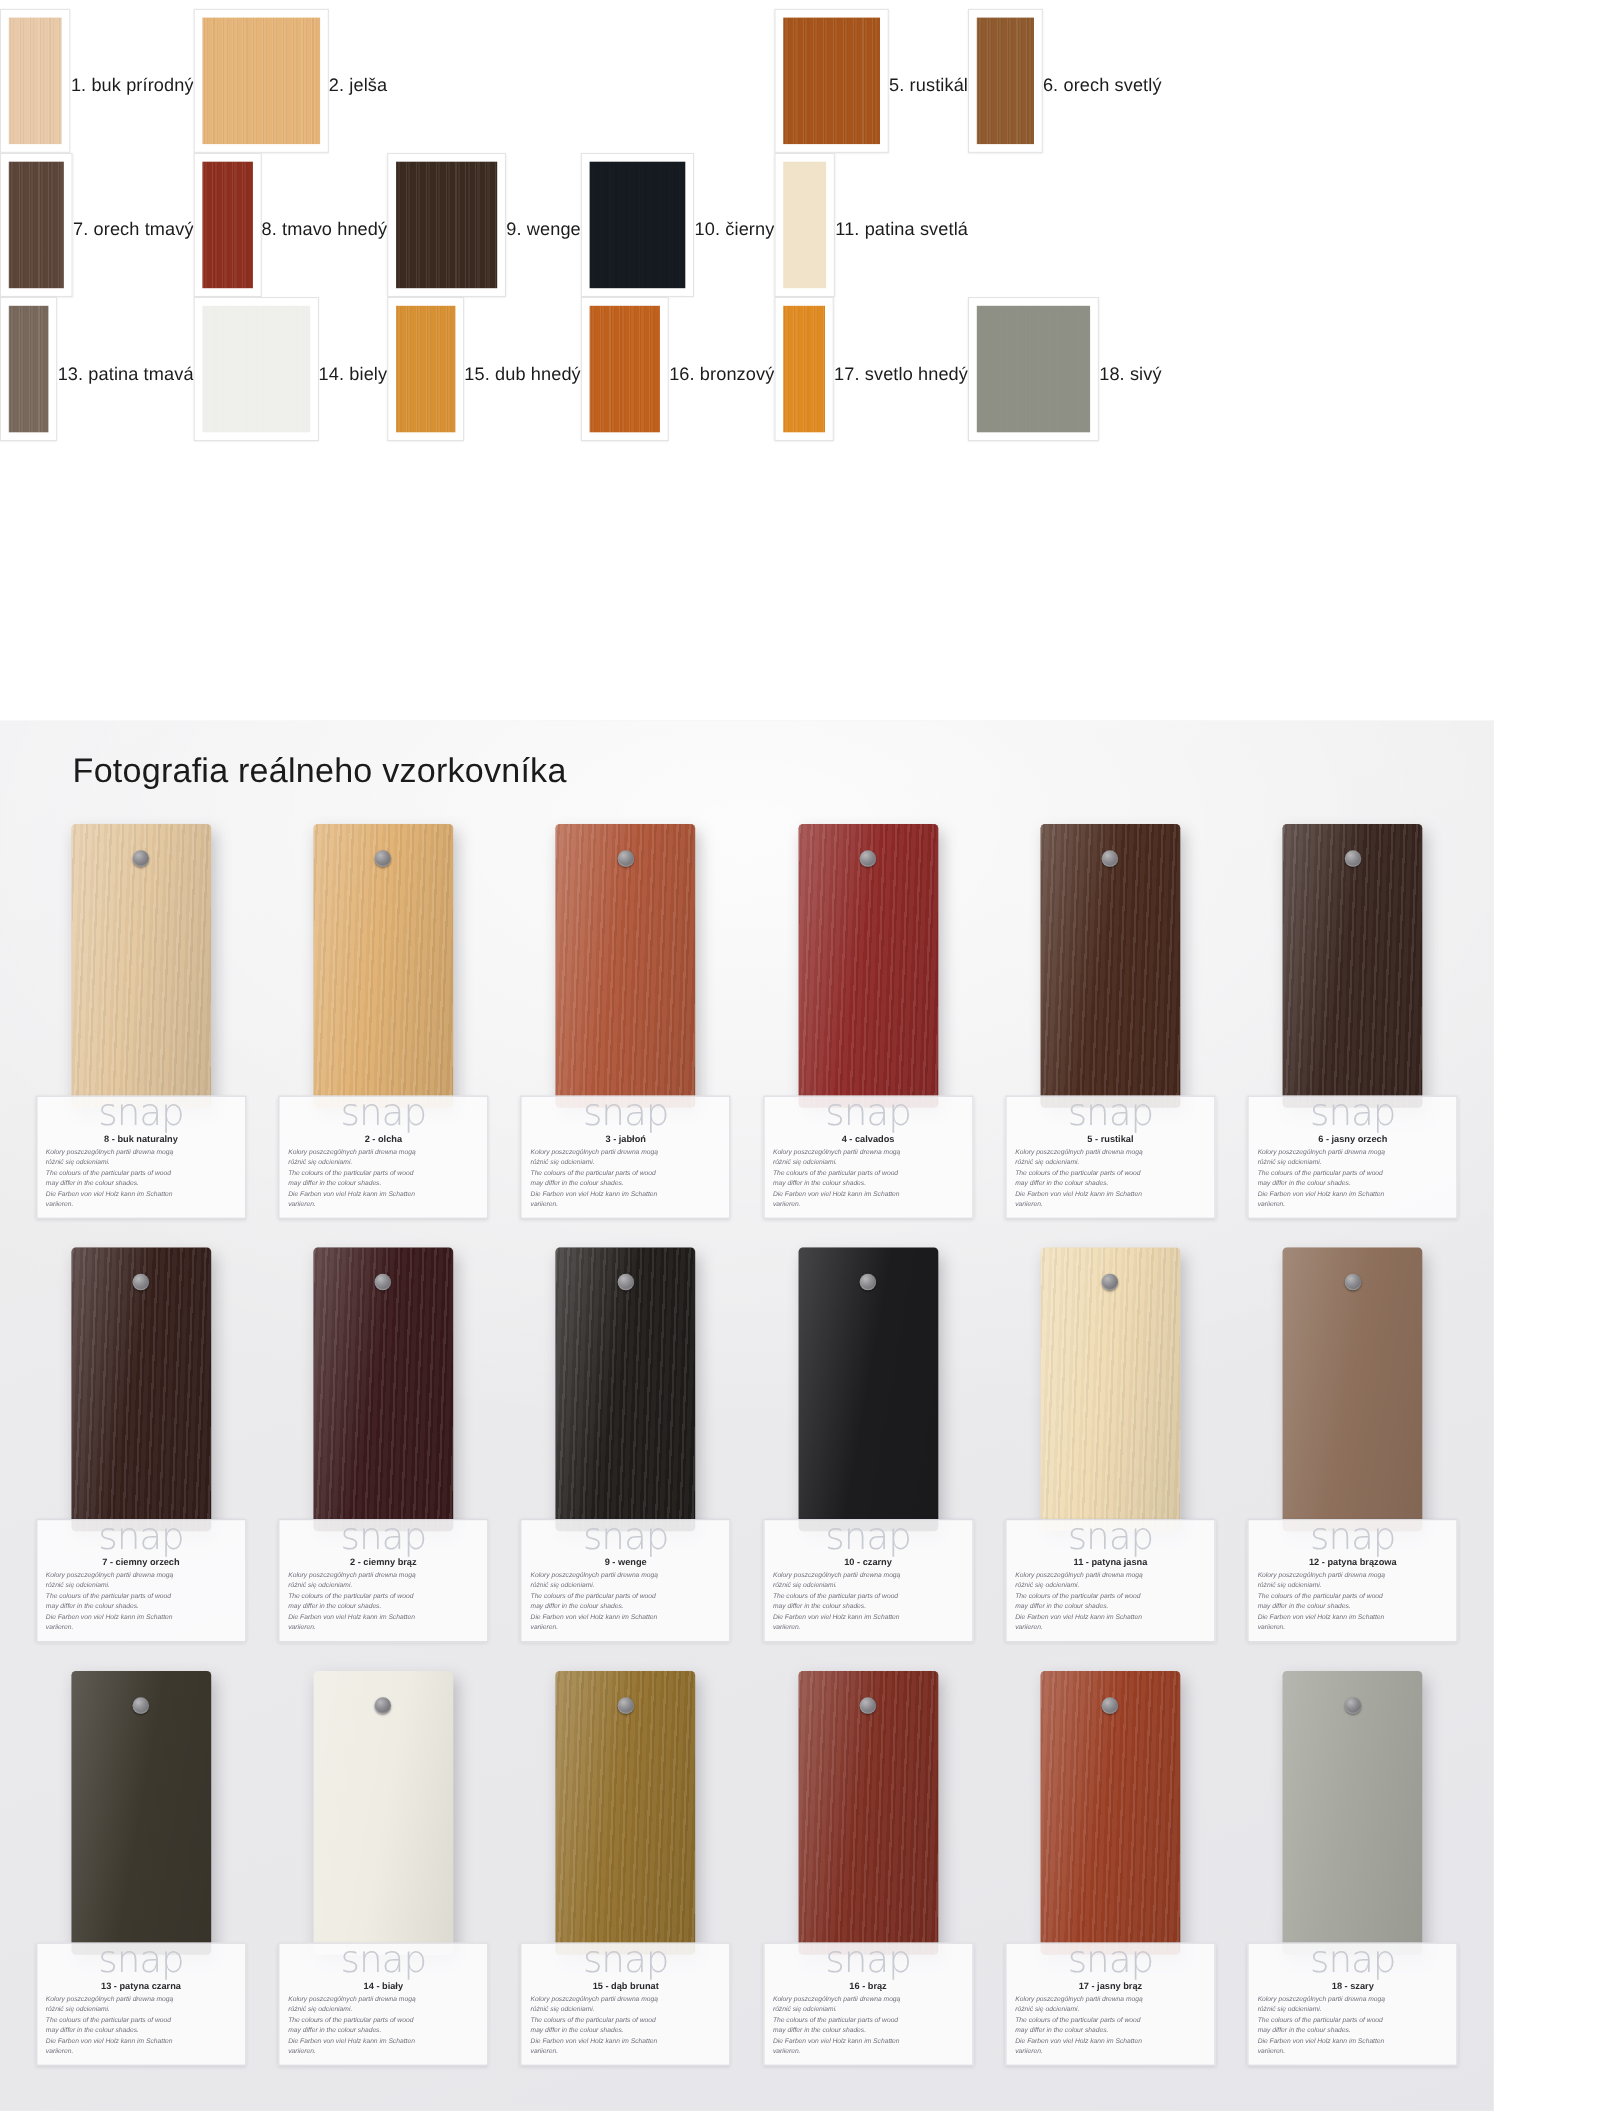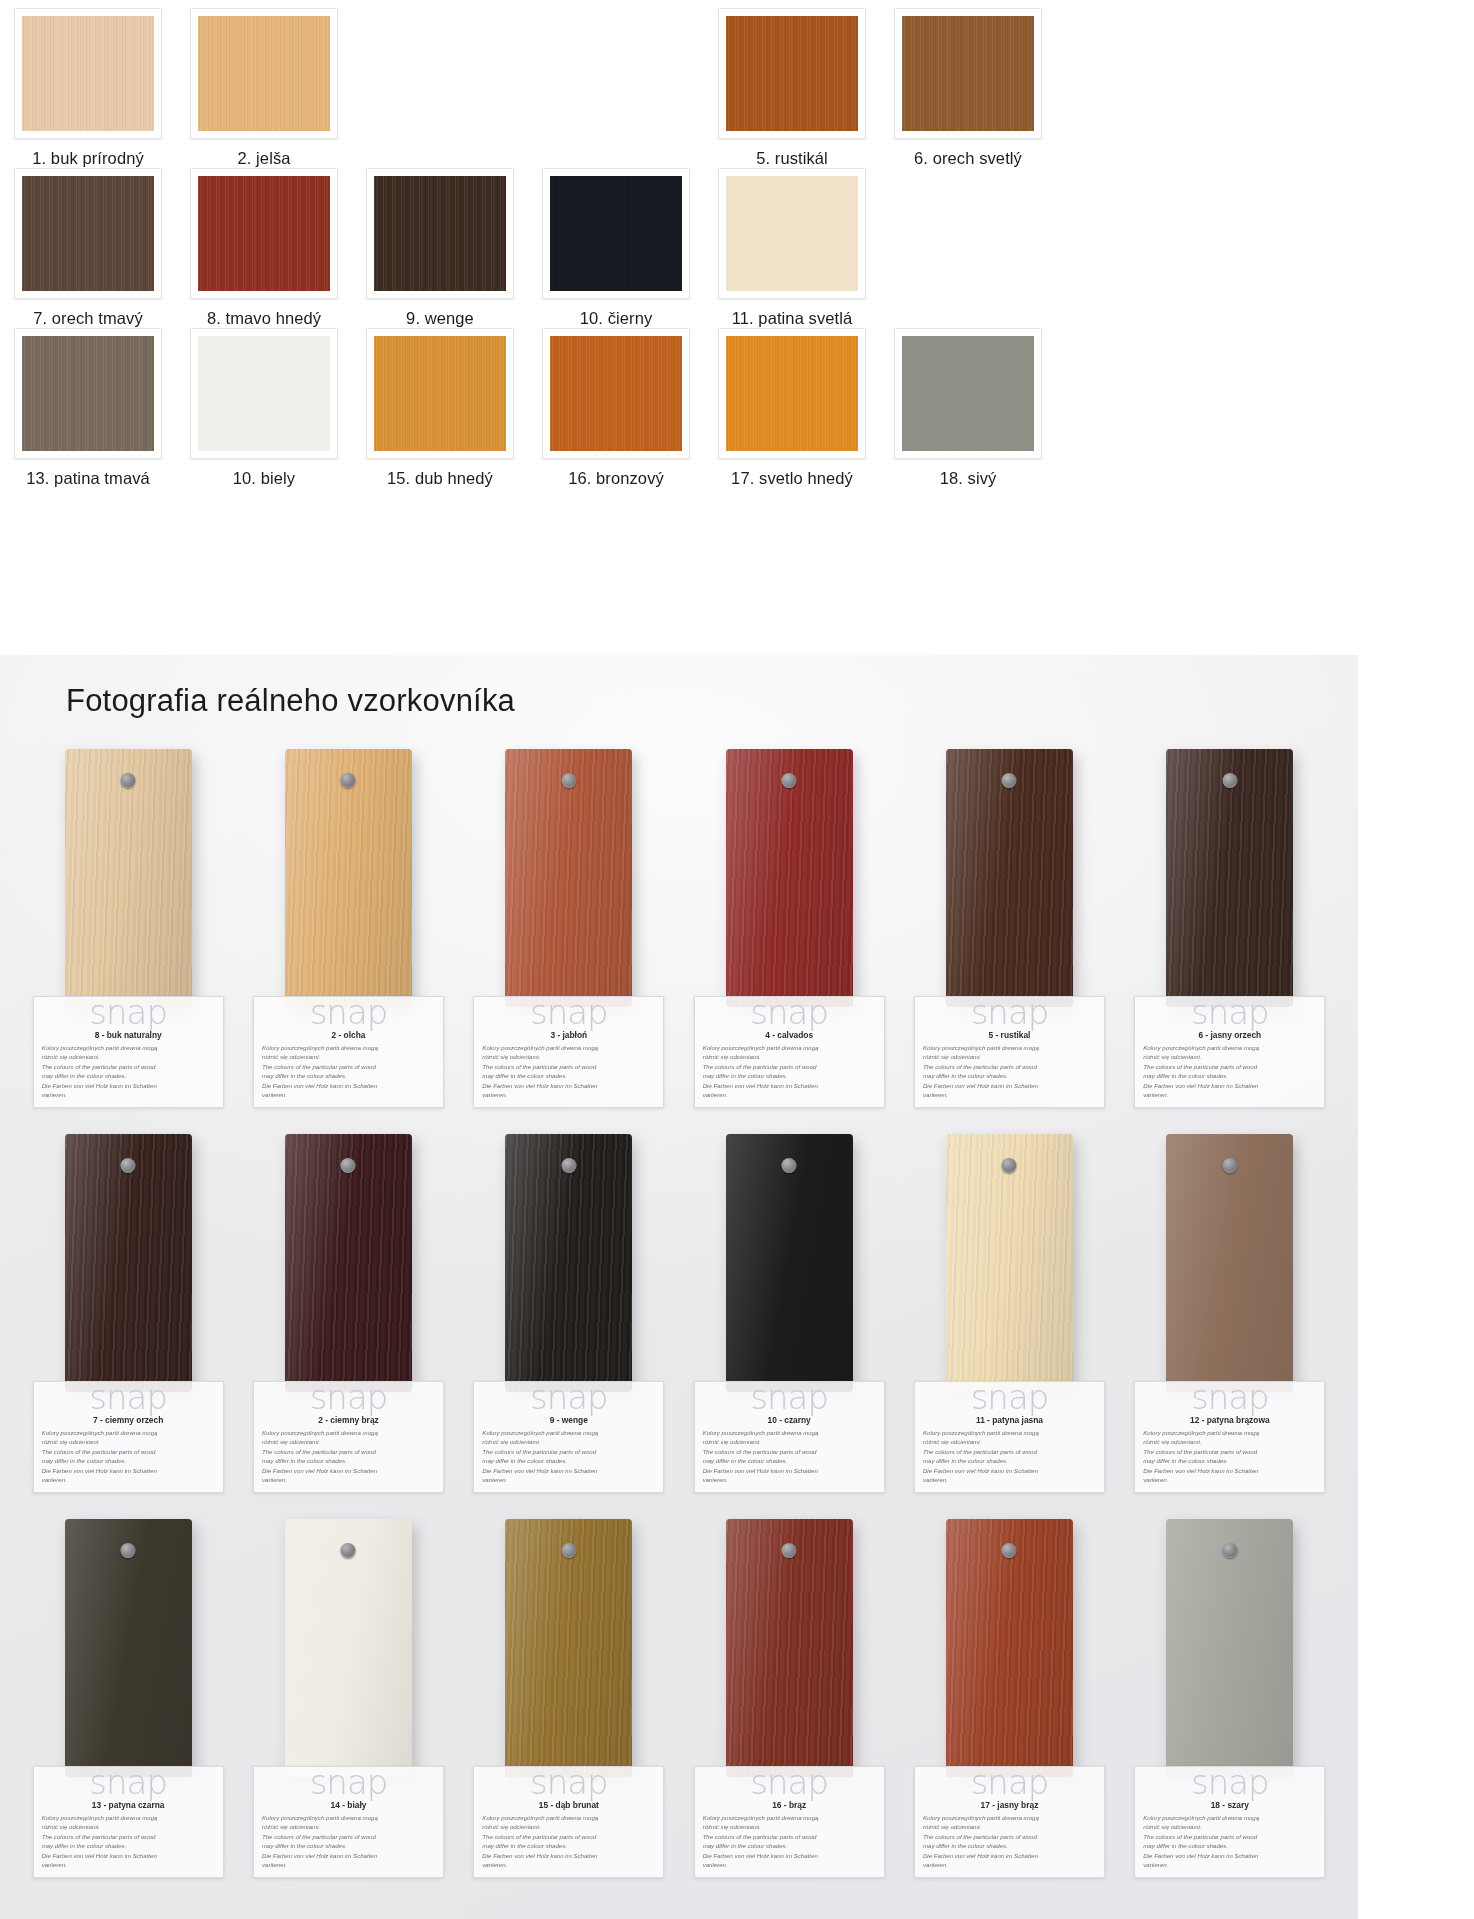--- a/index.html
+++ b/index.html
@@ -23,21 +23,21 @@
   }
   .swatch-row {
     display: flex;
     justify-content: flex-start;
     align-items: flex-start;
     margin-bottom: 0px;
   }
   .swatch-cell {
     width: 176px;
     display: flex;
-    flex-direction: column;
+    flex-direction: row;
     align-items: center;
   }
   .swatch-cell.empty .frame,
   .swatch-cell.empty .swatch-label { visibility: hidden; }
   .frame {
     width: 148px;
     height: 131px;
     background: #ffffff;
     border: 1px solid #e4e4e4;
     box-shadow: 0 1px 2px rgba(0,0,0,0.10);
@@ -276,21 +276,21 @@
       <div class="swatch-cell">
         <div class="frame">
           <div class="chip" style="background: rgb(119, 104, 91);"></div>
         </div>
         <div class="swatch-label">13. patina tmavá</div>
       </div>
       <div class="swatch-cell">
         <div class="frame">
           <div class="chip flat" style="background: rgb(239, 240, 236);"></div>
         </div>
-        <div class="swatch-label">10. biely</div>
+        <div class="swatch-label">14. biely</div>
       </div>
       <div class="swatch-cell">
         <div class="frame">
           <div class="chip" style="background: rgb(215, 145, 52);"></div>
         </div>
         <div class="swatch-label">15. dub hnedý</div>
       </div>
       <div class="swatch-cell">
         <div class="frame">
           <div class="chip" style="background: rgb(192, 96, 29);"></div>

